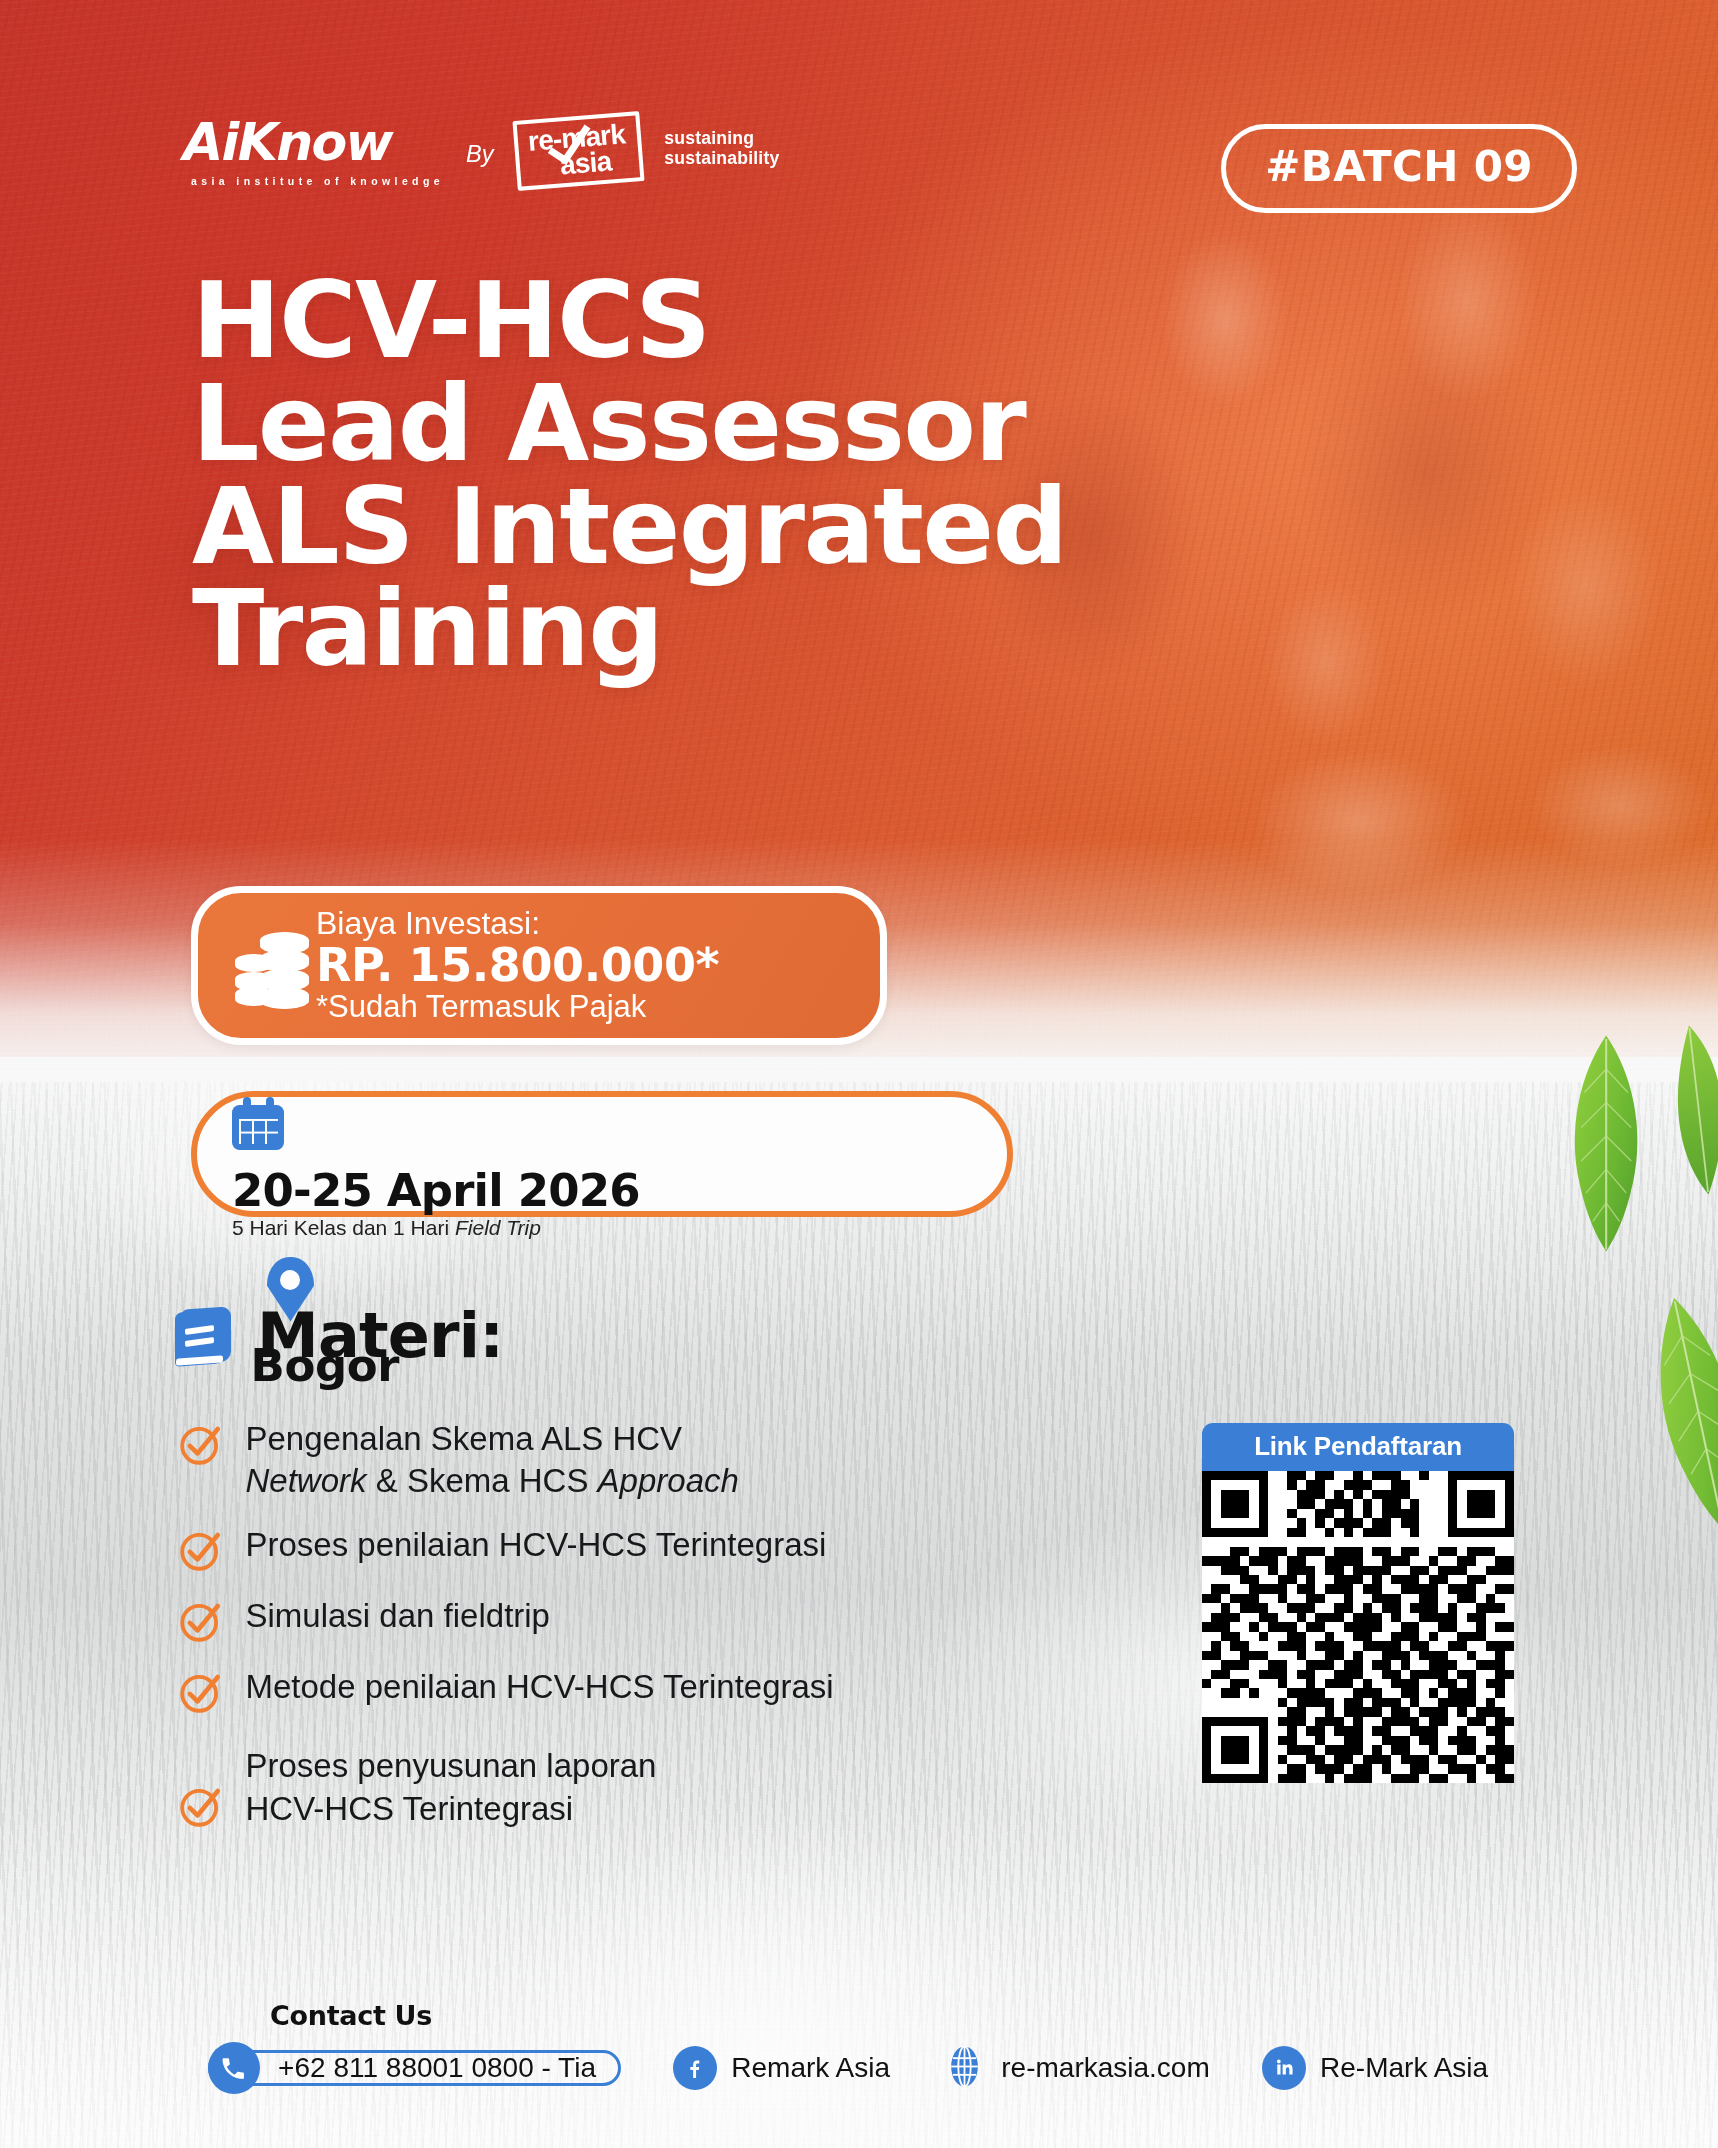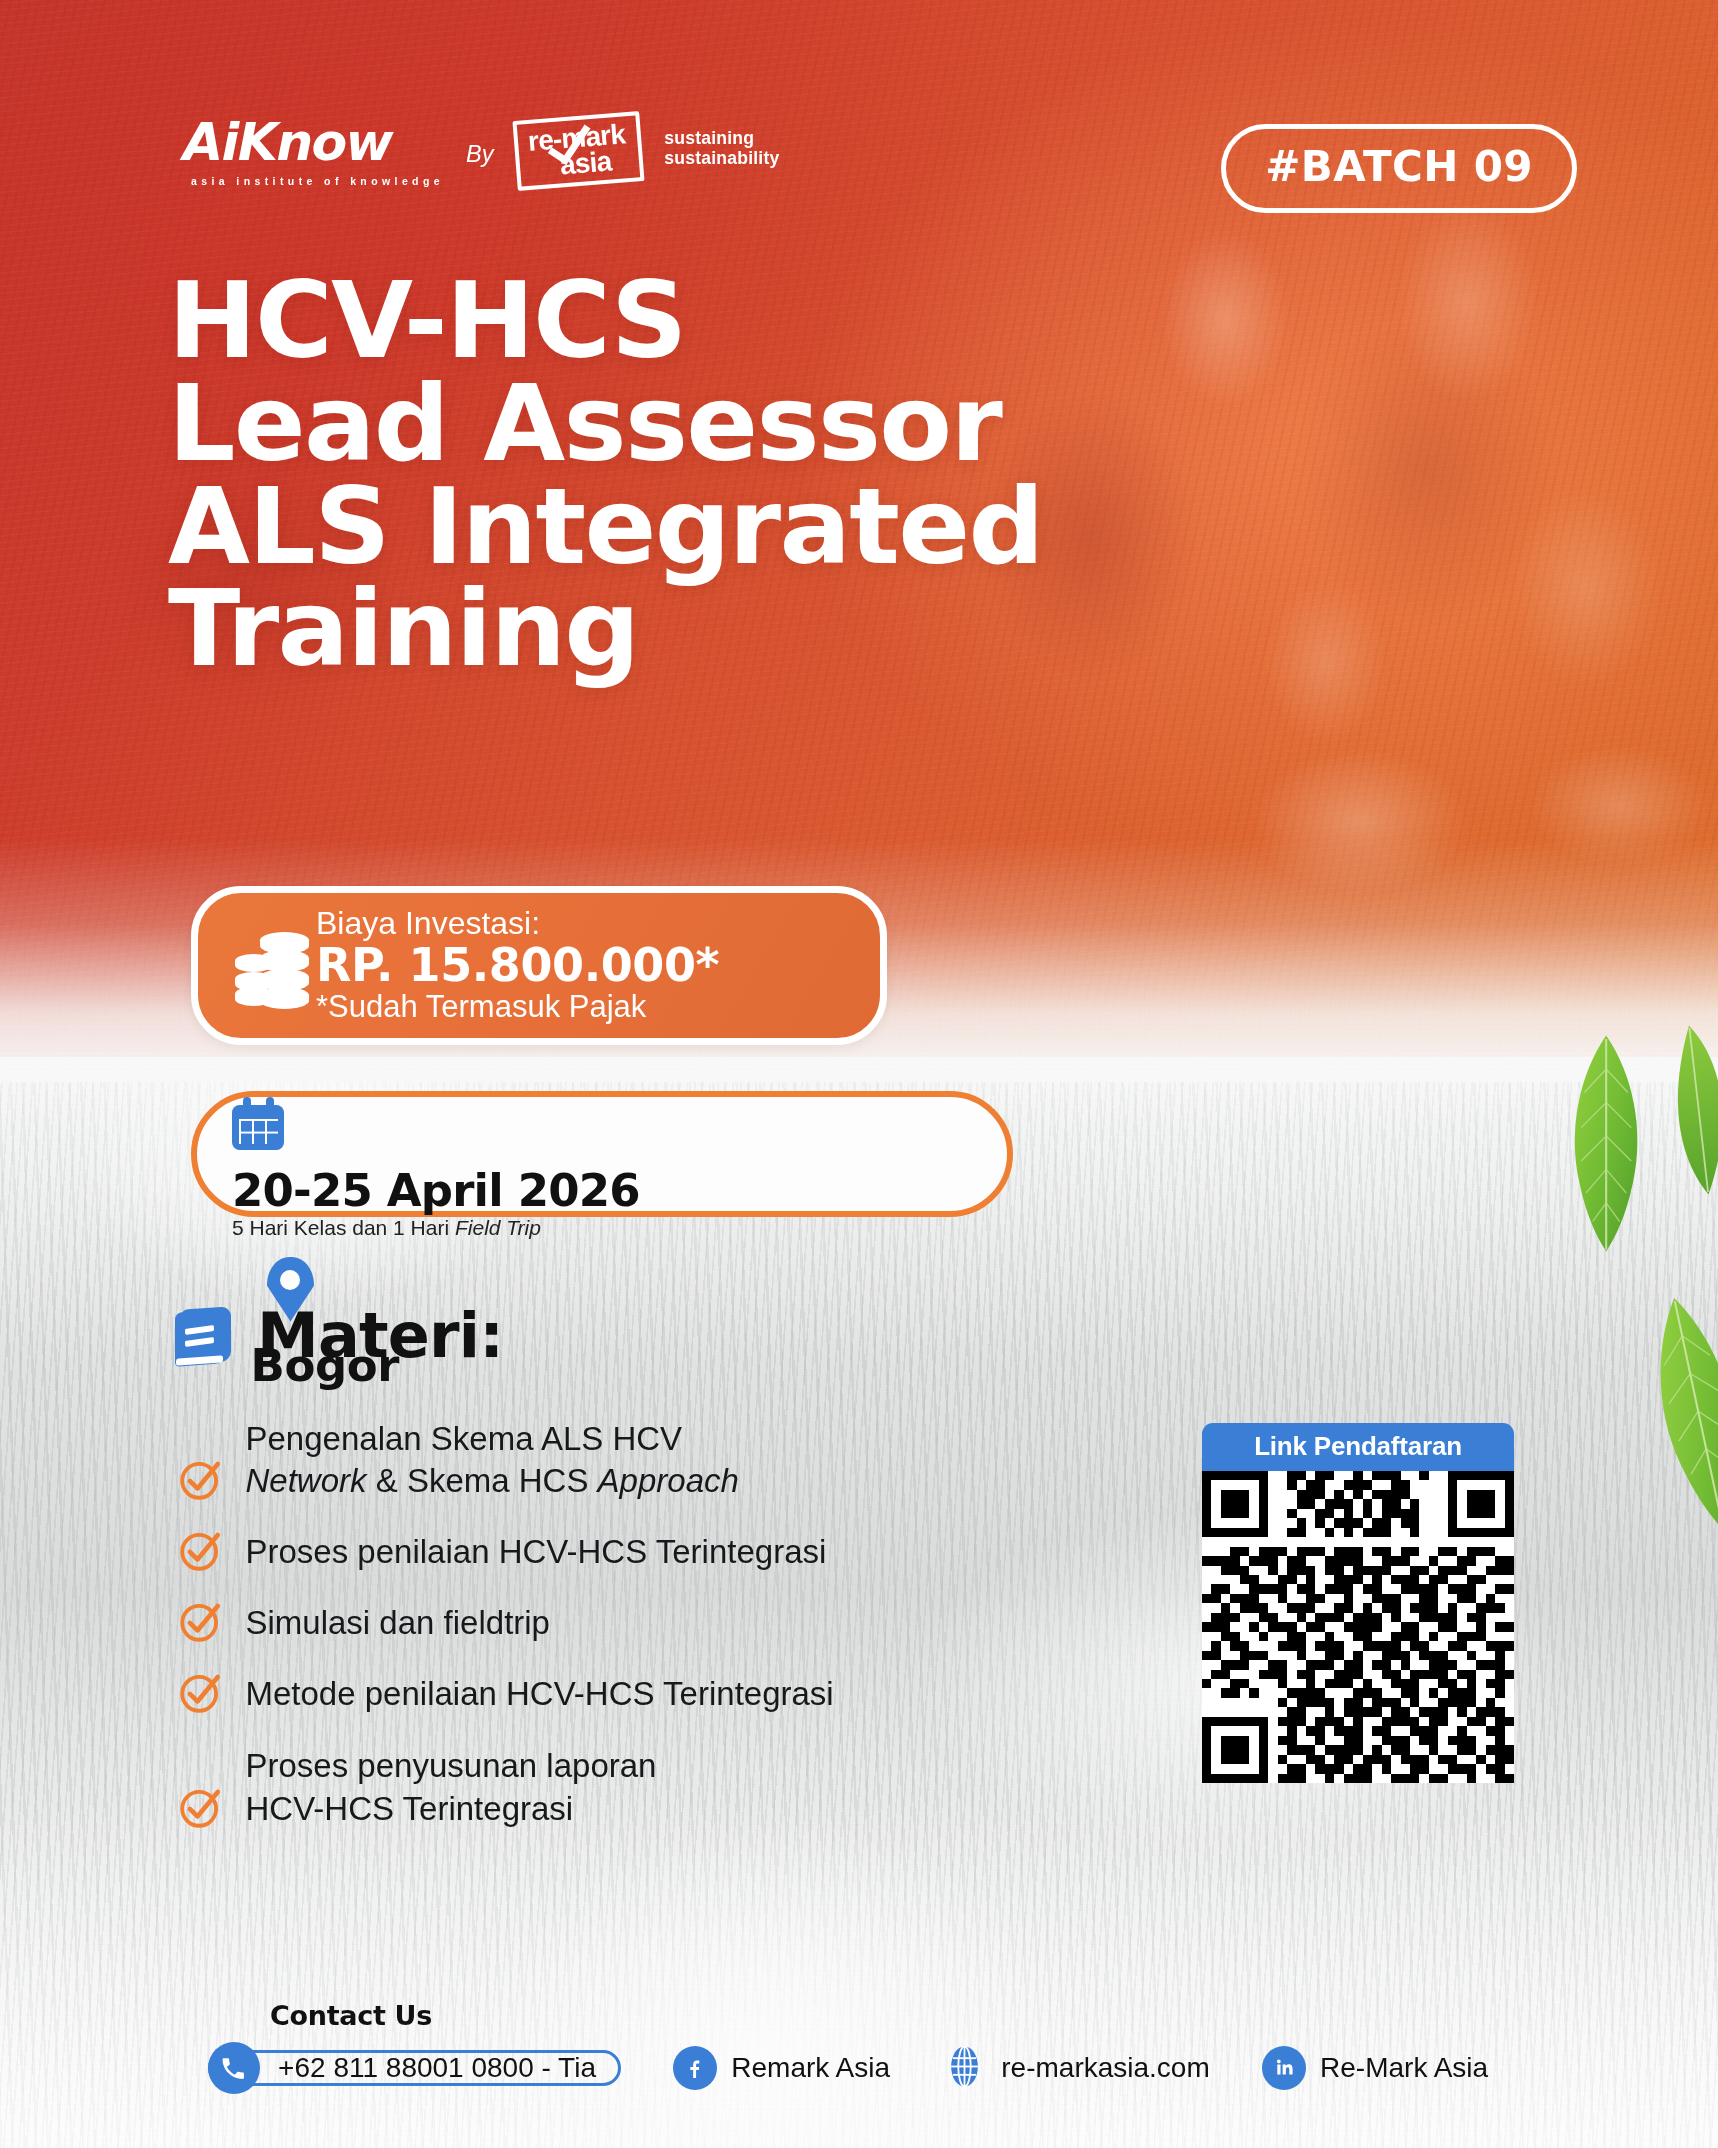--- a/index.html
+++ b/index.html
@@ -103,21 +103,21 @@
   .batch{
     position:absolute; right:141px; top:124px;
     border:5px solid #fff; border-radius:50px;
     padding:13.4px 39px 17px;
     color:#fff; font-size:42px; font-weight:800; letter-spacing:0.4px;
     font-family:"DejaVu Sans", sans-serif;
   }
 
   
   .title{
-    position:absolute; left:168px; top:270px;
+    position:absolute; left:192px; top:270px;
     color:#fff;
     font-family:"DejaVu Sans", sans-serif;
     font-weight:700;
     font-size:106px;
     line-height:.97;
     letter-spacing:-1.7px;
     text-shadow:0 2.5px 15px rgba(120,25,15,.18);
   }
 
   
@@ -170,21 +170,21 @@
   }
   .book{ width:62px; height:62px; position:relative; }
   .book-back{ position:absolute; left:8.4px; top:3.4px; width:50px; height:55px; background:#3a7fd5; border-radius:6.7px 10px 10px 5px; transform:skewY(-4deg); }
   .book-front{ position:absolute; left:1.7px; top:6.7px; width:49px; height:54px; background:#3a7fd5; border-radius:6.7px 8.4px 8.4px 4.2px; transform:skewY(-4deg); box-shadow:inset -2.5px 0 0 rgba(255,255,255,.0);}
   .book-l1{ position:absolute; left:11.7px; top:22px; width:28.5px; height:5.9px; background:#fff; border-radius:1.7px; transform:skewY(-4deg) rotate(-4deg);}
   .book-l2{ position:absolute; left:11.7px; top:34px; width:28.5px; height:5.9px; background:#fff; border-radius:1.7px; transform:skewY(-4deg) rotate(-4deg);}
   .book-edge{ position:absolute; left:3.4px; top:52px; width:47px; height:6.7px; background:#fff; border-radius:2.5px; transform:skewY(-4deg);}
   .materi-title{ font-size:62px; font-weight:800; color:#111; font-family:"DejaVu Sans", sans-serif; letter-spacing:-0.8px;}
 
   .materi-list{ position:absolute; left:178px; top:1418px; width:948px; }
-  .mitem{ display:flex; align-items:flex-end; gap:23.5px; margin-bottom:22px; }
+  .mitem{ display:flex; align-items:flex-start; gap:23.5px; margin-bottom:22px; }
   .check{ width:44px; height:44px; flex:0 0 auto; margin-top:5px; position:relative;}
   .check svg{ display:block; }
   .mtext{ font-size:33px; color:#17181a; line-height:1.28; font-weight:400; }
   .mtext i{ font-style:italic; }
 
   
   .qr-wrap{ position:absolute; left:1202px; top:1423px; width:312px; }
   .qr-label{
     background:#3a7fd5; color:#fff; text-align:center;
     font-size:26px; font-weight:700; padding:7.6px 0 9.2px;

